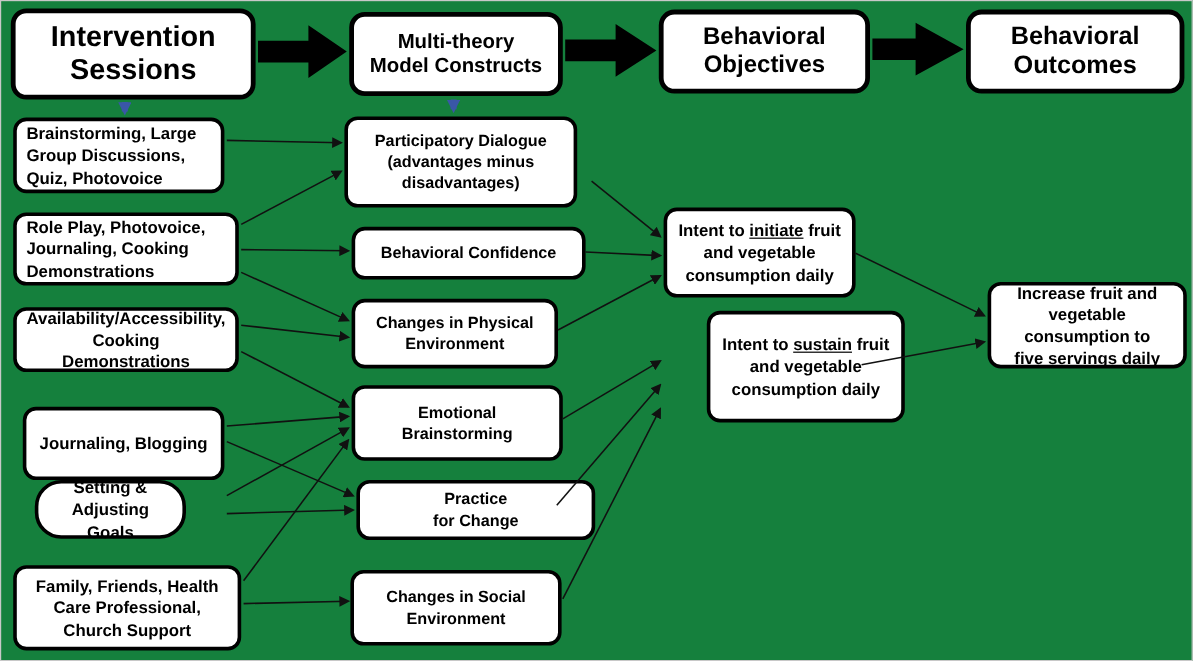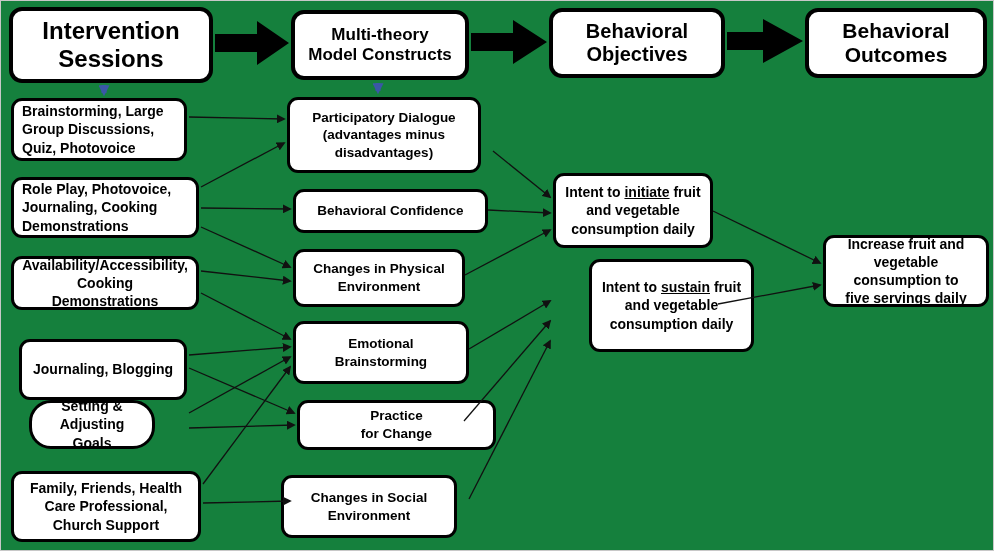--- a/index.html
+++ b/index.html
@@ -49,21 +49,21 @@
   <div class="box construct" style="left:286px; top:96px; width:194px; height:76px;">Participatory Dialogue
 (advantages minus
 disadvantages)</div>
   <div class="box construct" style="left:292px; top:188px; width:195px; height:44px;">Behavioral Confidence</div>
   <div class="box construct" style="left:292px; top:248px; width:172px; height:58px;">Changes in Physical
 Environment</div>
   <div class="box construct" style="left:292px; top:320px; width:176px; height:63px;">Emotional
 Brainstorming</div>
   <div class="box construct" style="left:296px; top:399px; width:199px; height:50px;">Practice
 for Change</div>
-  <div class="box construct" style="left:280px; top:474px; width:176px; height:63px;">Changes in Social
+  <div class="box construct" style="left:291px; top:474px; width:176px; height:63px;">Changes in Social
 Environment</div>
 
   <div class="box" style="left:552px; top:172px; width:160px; height:75px;">
     <div><span>Intent to </span><span class="u">initiate</span><span> fruit and vegetable consumption daily</span></div>
   </div>
   <div class="box" style="left:552px; top:258px; width:165px; height:93px;margin-left:36px;">
     <div><span>Intent to </span><span class="u">sustain</span><span> fruit and vegetable consumption daily</span></div>
   </div>
 
   <div class="box" style="left:822px; top:234px; width:166px; height:72px;">Increase fruit and

